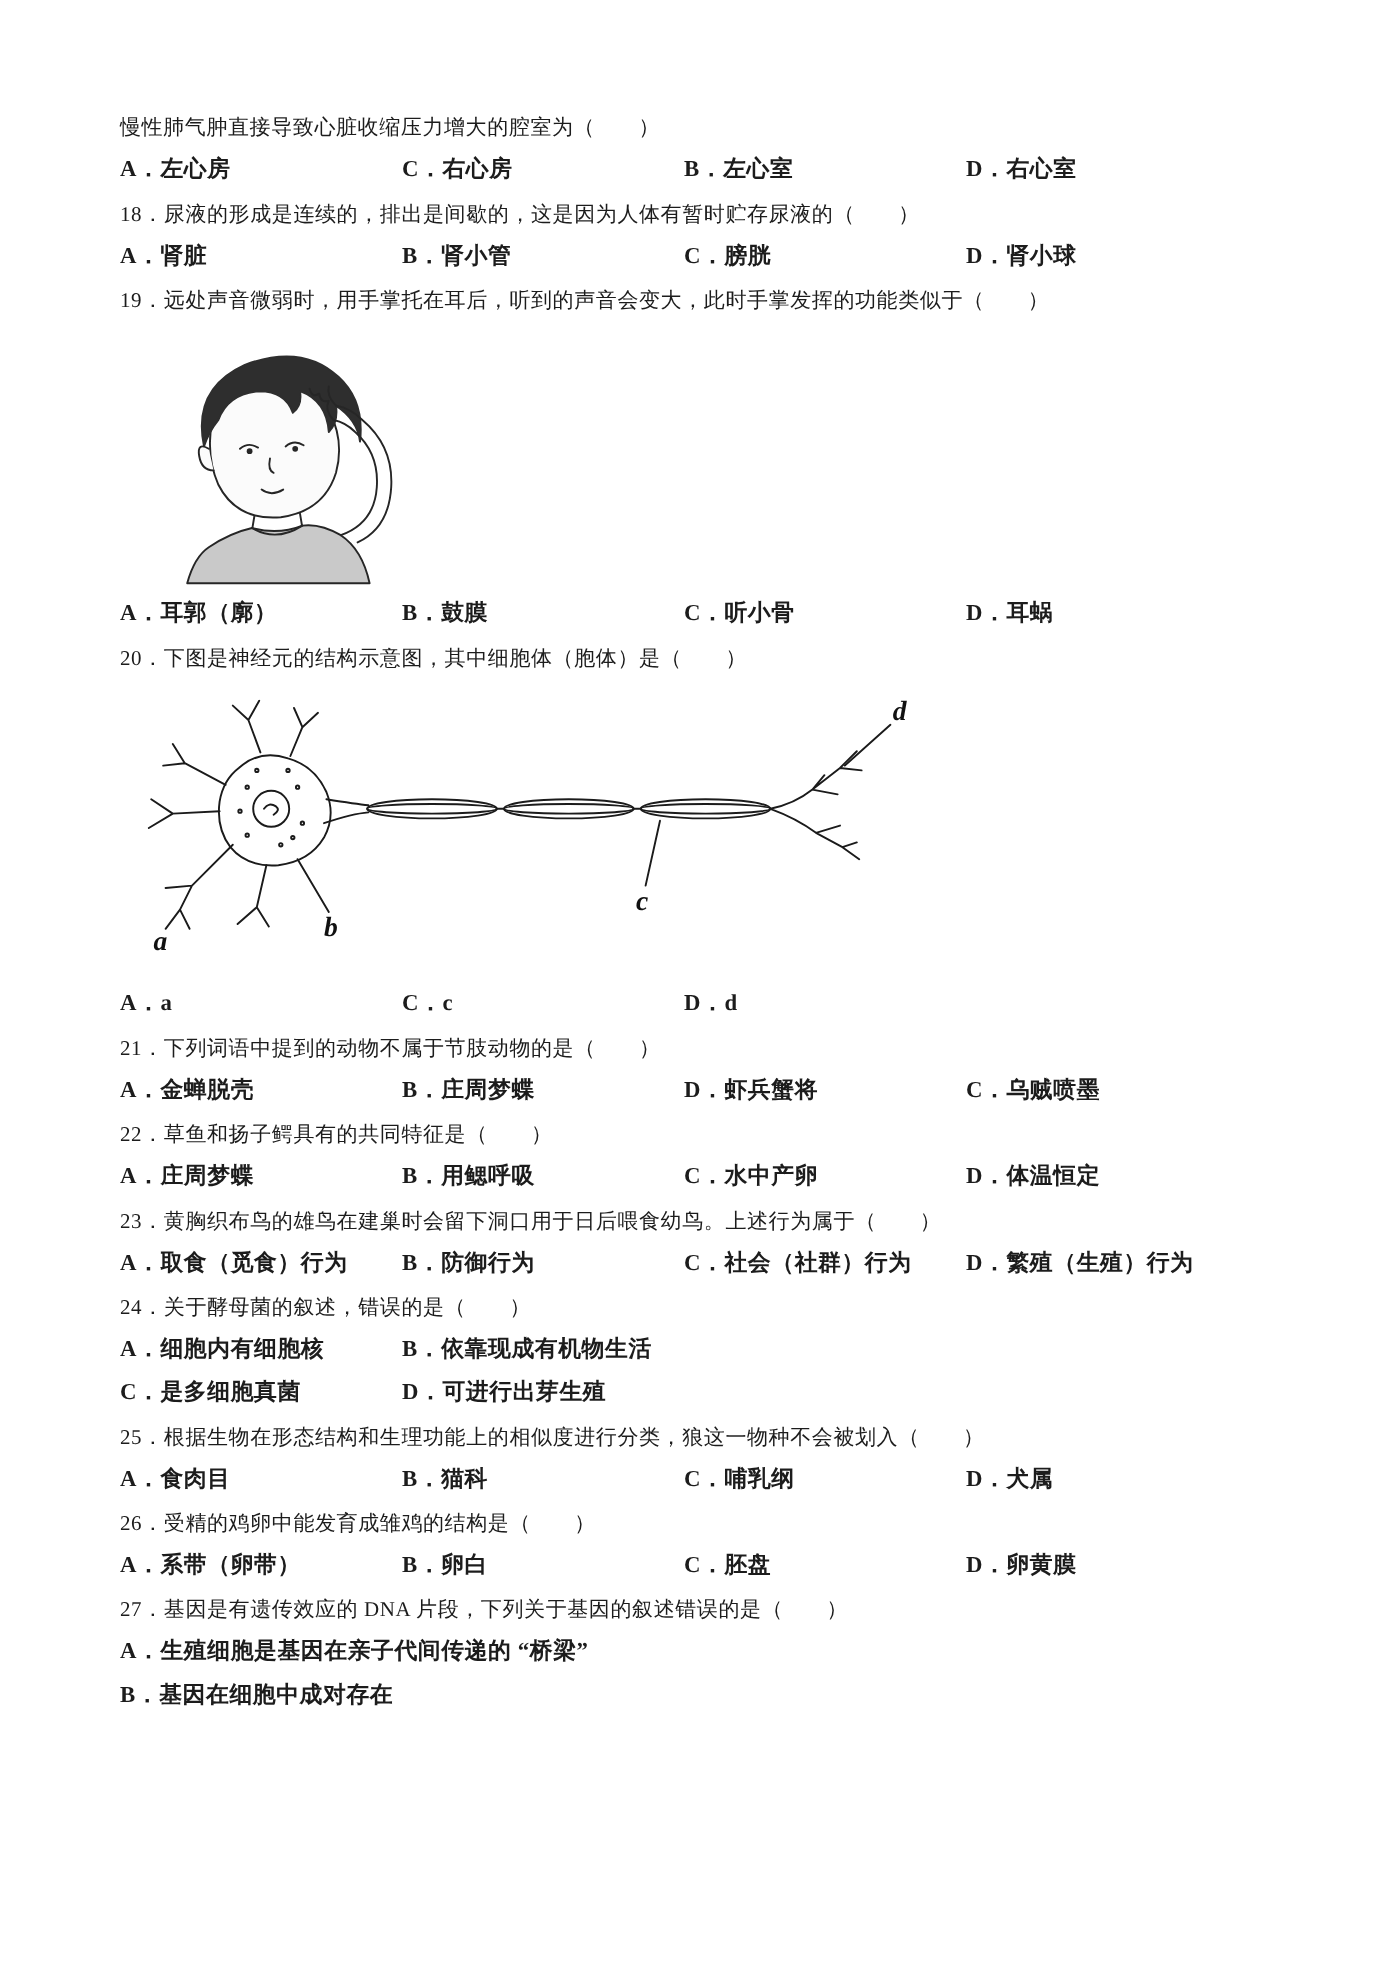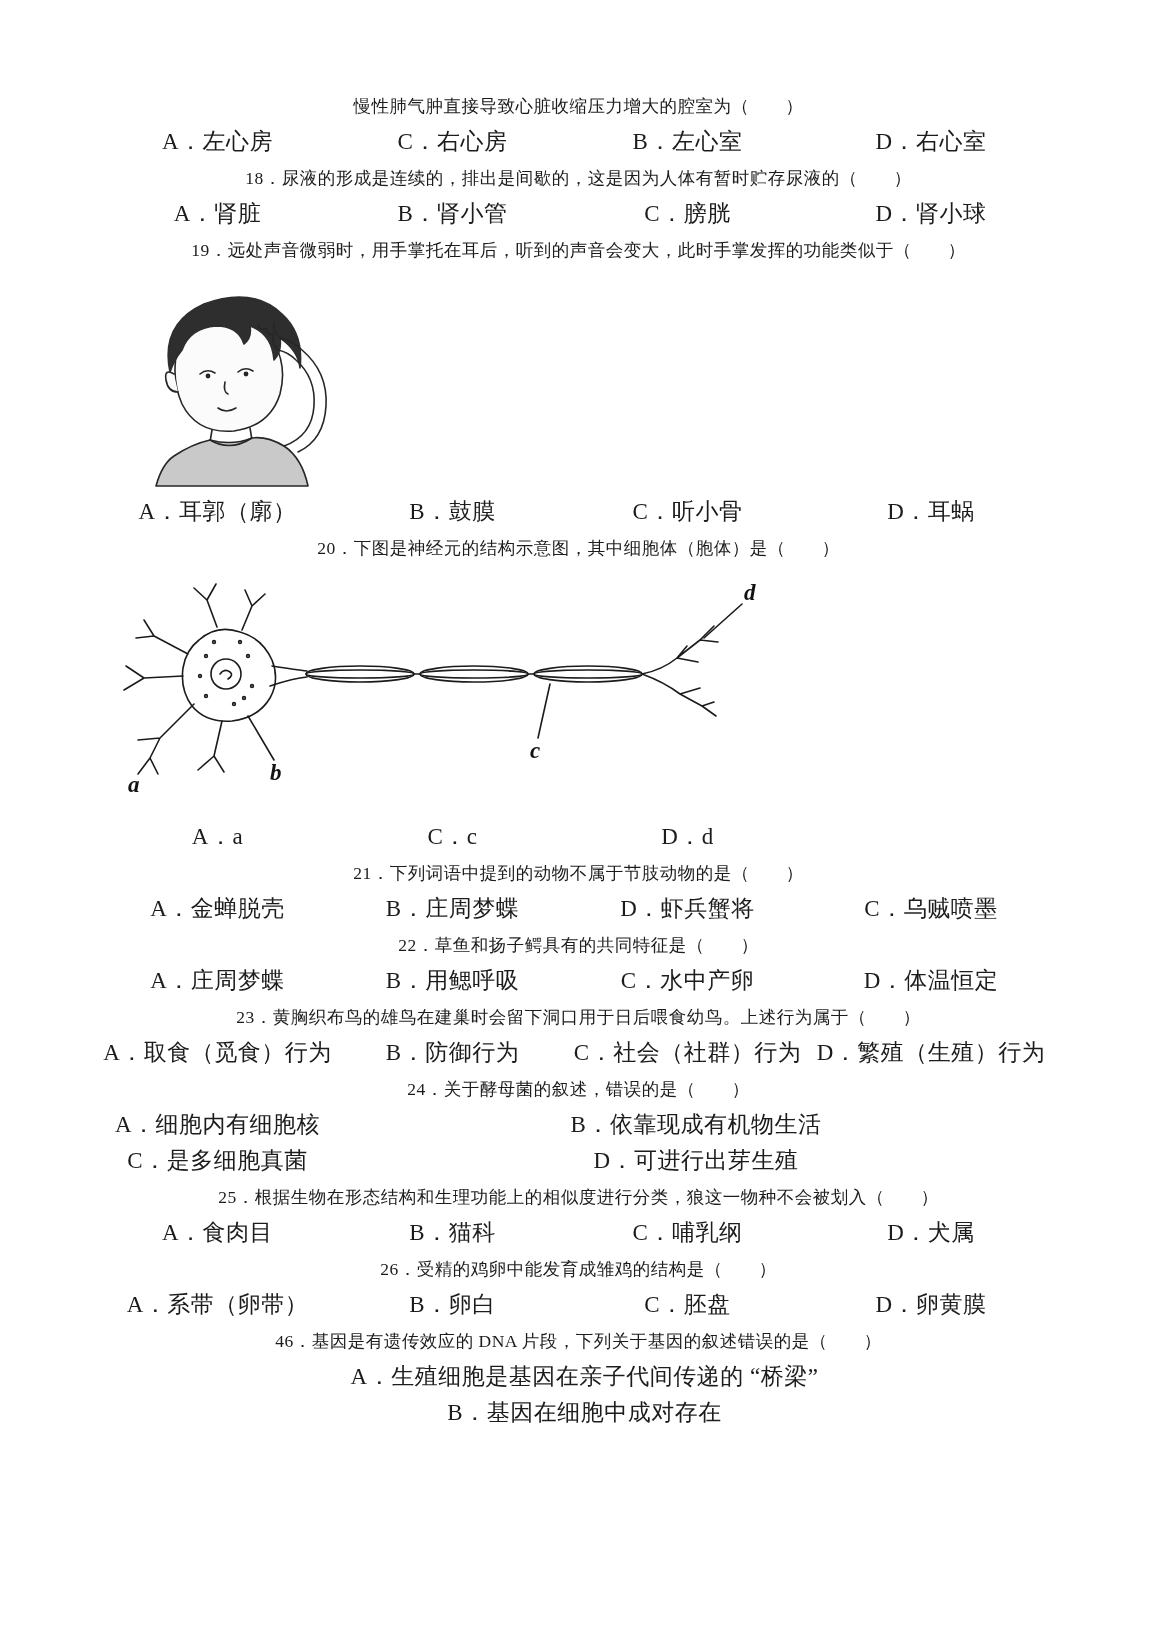--- a/index.html
+++ b/index.html
@@ -2,29 +2,29 @@
 <html><head>
 <meta charset="utf-8">
 <style>
   * { margin:0; padding:0; box-sizing:border-box; }
   html,body { background:#ffffff; }
   body {
     width:1158px; height:1638px; overflow:hidden;
     font-family:"Liberation Serif","DejaVu Serif",serif;
     color:#1c1c1c;
   }
-  .page { padding:88px 101px 0 100px;text-align:center; }
+  .page { padding:88px 101px 0 100px; }
   .line {
     font-size:17.5px; line-height:36px;
     white-space:pre-wrap; letter-spacing:0.5px;
   }
-  .options { font-size:23px; line-height:36px; letter-spacing:0.5px; }
+  .options { font-size:19px; line-height:36px; letter-spacing:0.5px;font-weight:bold; }
   .options.four-col { display:grid; grid-template-columns:235px 235px 235px 1fr; }
   .options.two-col  { display:grid; grid-template-columns:235px 1fr; }
-  .options.one-per-row .option { display:block;margin-left:12px; }
+  .options.one-per-row .option { display:block; }
   .figure { display:block; }
   .figure-boy { margin:8px 0 6px 12px; width:225px; height:212px; }
   .figure-neuron { margin:12px 0 6px 2px; width:660px; height:235px; }
   svg { display:block; }
   .fig-label {
     font-family:"Liberation Serif","DejaVu Serif",serif;
     font-style:italic; font-weight:bold; font-size:23px;
   }
 </style>
 </head>
@@ -177,19 +177,19 @@
     <div class="question">
       <div class="line stem">26．受精的鸡卵中能发育成雏鸡的结构是（　　）</div>
       <div class="options four-col">
         <div class="option">A．系带（卵带）</div>
         <div class="option">B．卵白</div>
         <div class="option">C．胚盘</div>
         <div class="option">D．卵黄膜</div>
       </div>
     </div>
     <div class="question">
-      <div class="line stem">46．基因是有遗传效应的 DNA 片段，下列关于基因的叙述错误的是（　　）</div>
+      <div class="line stem">27．基因是有遗传效应的 DNA 片段，下列关于基因的叙述错误的是（　　）</div>
       <div class="options one-per-row">
         <div class="option">A．生殖细胞是基因在亲子代间传递的 “桥梁”</div>
         <div class="option">B．基因在细胞中成对存在</div>
       </div>
     </div>
   </div>
 
 </body></html>

